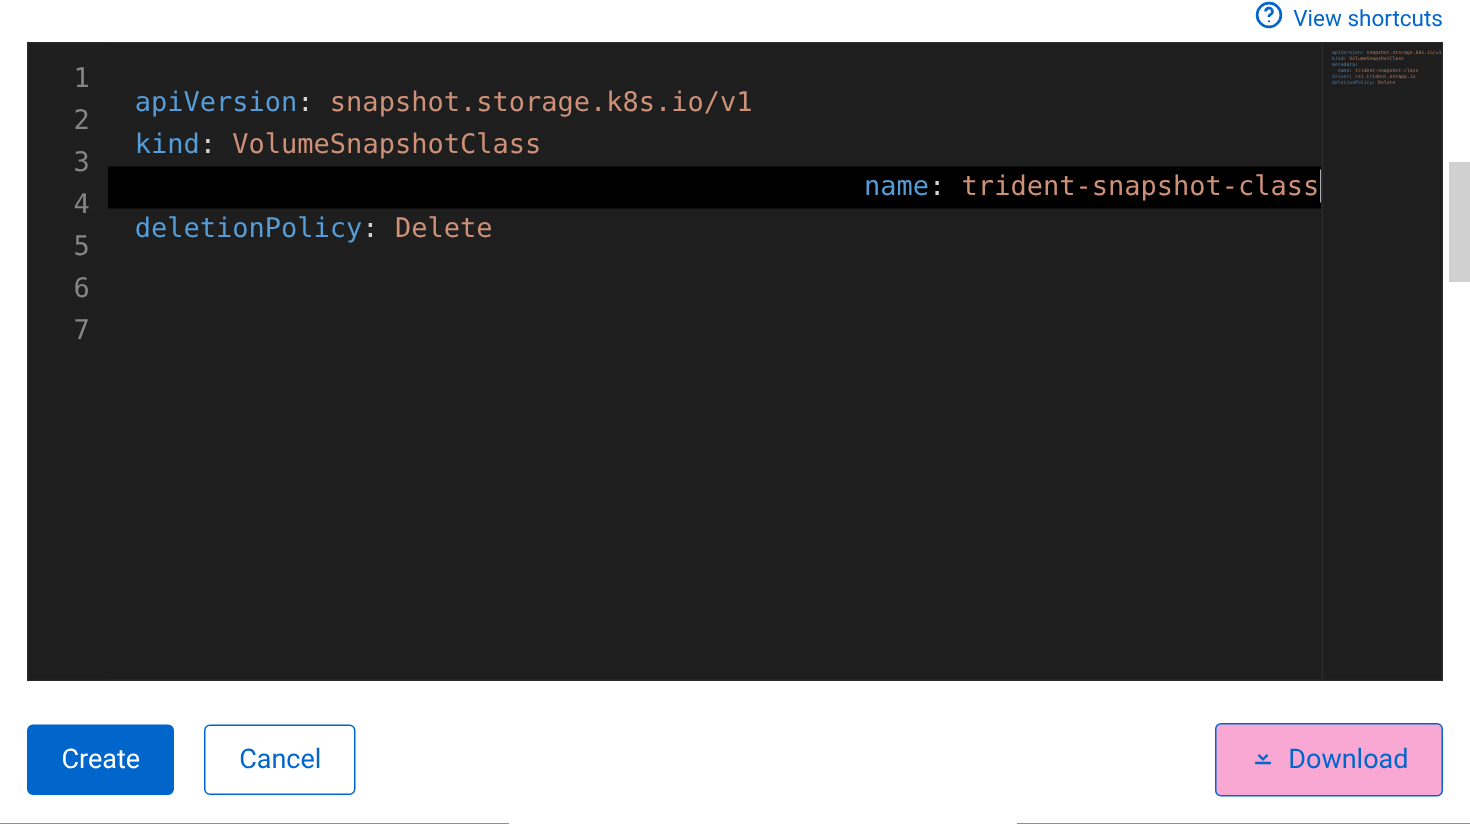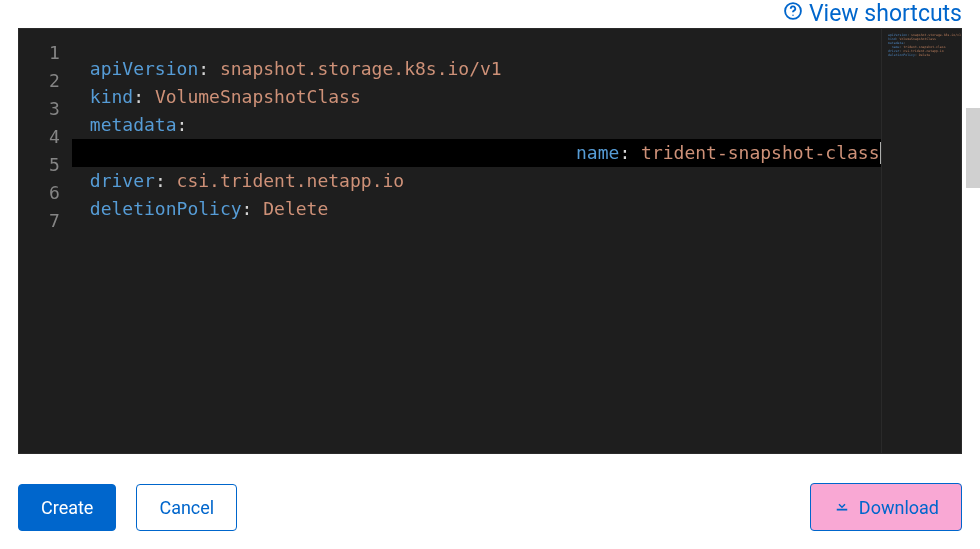--- a/index.html
+++ b/index.html
@@ -8,21 +8,21 @@
     background: #ffffff;
     width: 980px;
     height: 549px;
     position: relative;
   }
   .top-link {
     position: absolute;
     top: 0;
     right: 18px;
     color: #0066cc;
-    font-size: 23px;
+    font-size: 15px;
     display: flex;
     align-items: center;
     gap: 6px;
     cursor: pointer;
   }
   .top-link svg { flex-shrink: 0; }
   .editor-wrap {
     position: absolute;
     top: 28px;
     left: 18px;
@@ -175,23 +175,21 @@
         <div>2</div>
         <div>3</div>
         <div>4</div>
         <div>5</div>
         <div>6</div>
         <div>7</div>
       </div>
     <div class="code-area" id="code">
         <div class="code-line"><span class="tok-key">apiVersion</span><span class="tok-col">: </span><span class="tok-str">snapshot.storage.k8s.io/v1</span></div>
         <div class="code-line"><span class="tok-key">kind</span><span class="tok-col">: </span><span class="tok-str">VolumeSnapshotClass</span></div>
-        <div class="code-line"><span class="tok-key">metadata</span><span class="tok-col">:</span></div>
         <div class="code-line active"><span class="tok-col">  </span><span class="tok-key">name</span><span class="tok-col">: </span><span class="tok-str">trident-snapshot-class</span><span class="cursor"></span></div>
-        <div class="code-line"><span class="tok-key">driver</span><span class="tok-col">: </span><span class="tok-str">csi.trident.netapp.io</span></div>
         <div class="code-line"><span class="tok-key">deletionPolicy</span><span class="tok-col">: </span><span class="tok-str">Delete</span></div>
         <div class="code-line"></div>
       </div>
   </div>
   <div class="minimap" id="minimap"><div><span class="mm-key">apiVersion</span><span>: </span><span class="mm-str">snapshot.storage.k8s.io/v1</span></div><div><span class="mm-key">kind</span><span>: </span><span class="mm-str">VolumeSnapshotClass</span></div><div><span class="mm-key">metadata</span><span>:</span></div><div><span>  </span><span class="mm-key">name</span><span>: </span><span class="mm-str">trident-snapshot-class</span></div><div><span class="mm-key">driver</span><span>: </span><span class="mm-str">csi.trident.netapp.io</span></div><div><span class="mm-key">deletionPolicy</span><span>: </span><span class="mm-str">Delete</span></div><div></div></div>
 </div>
 <div class="overview-ruler">
   <div class="slider"></div>
 </div>
 

